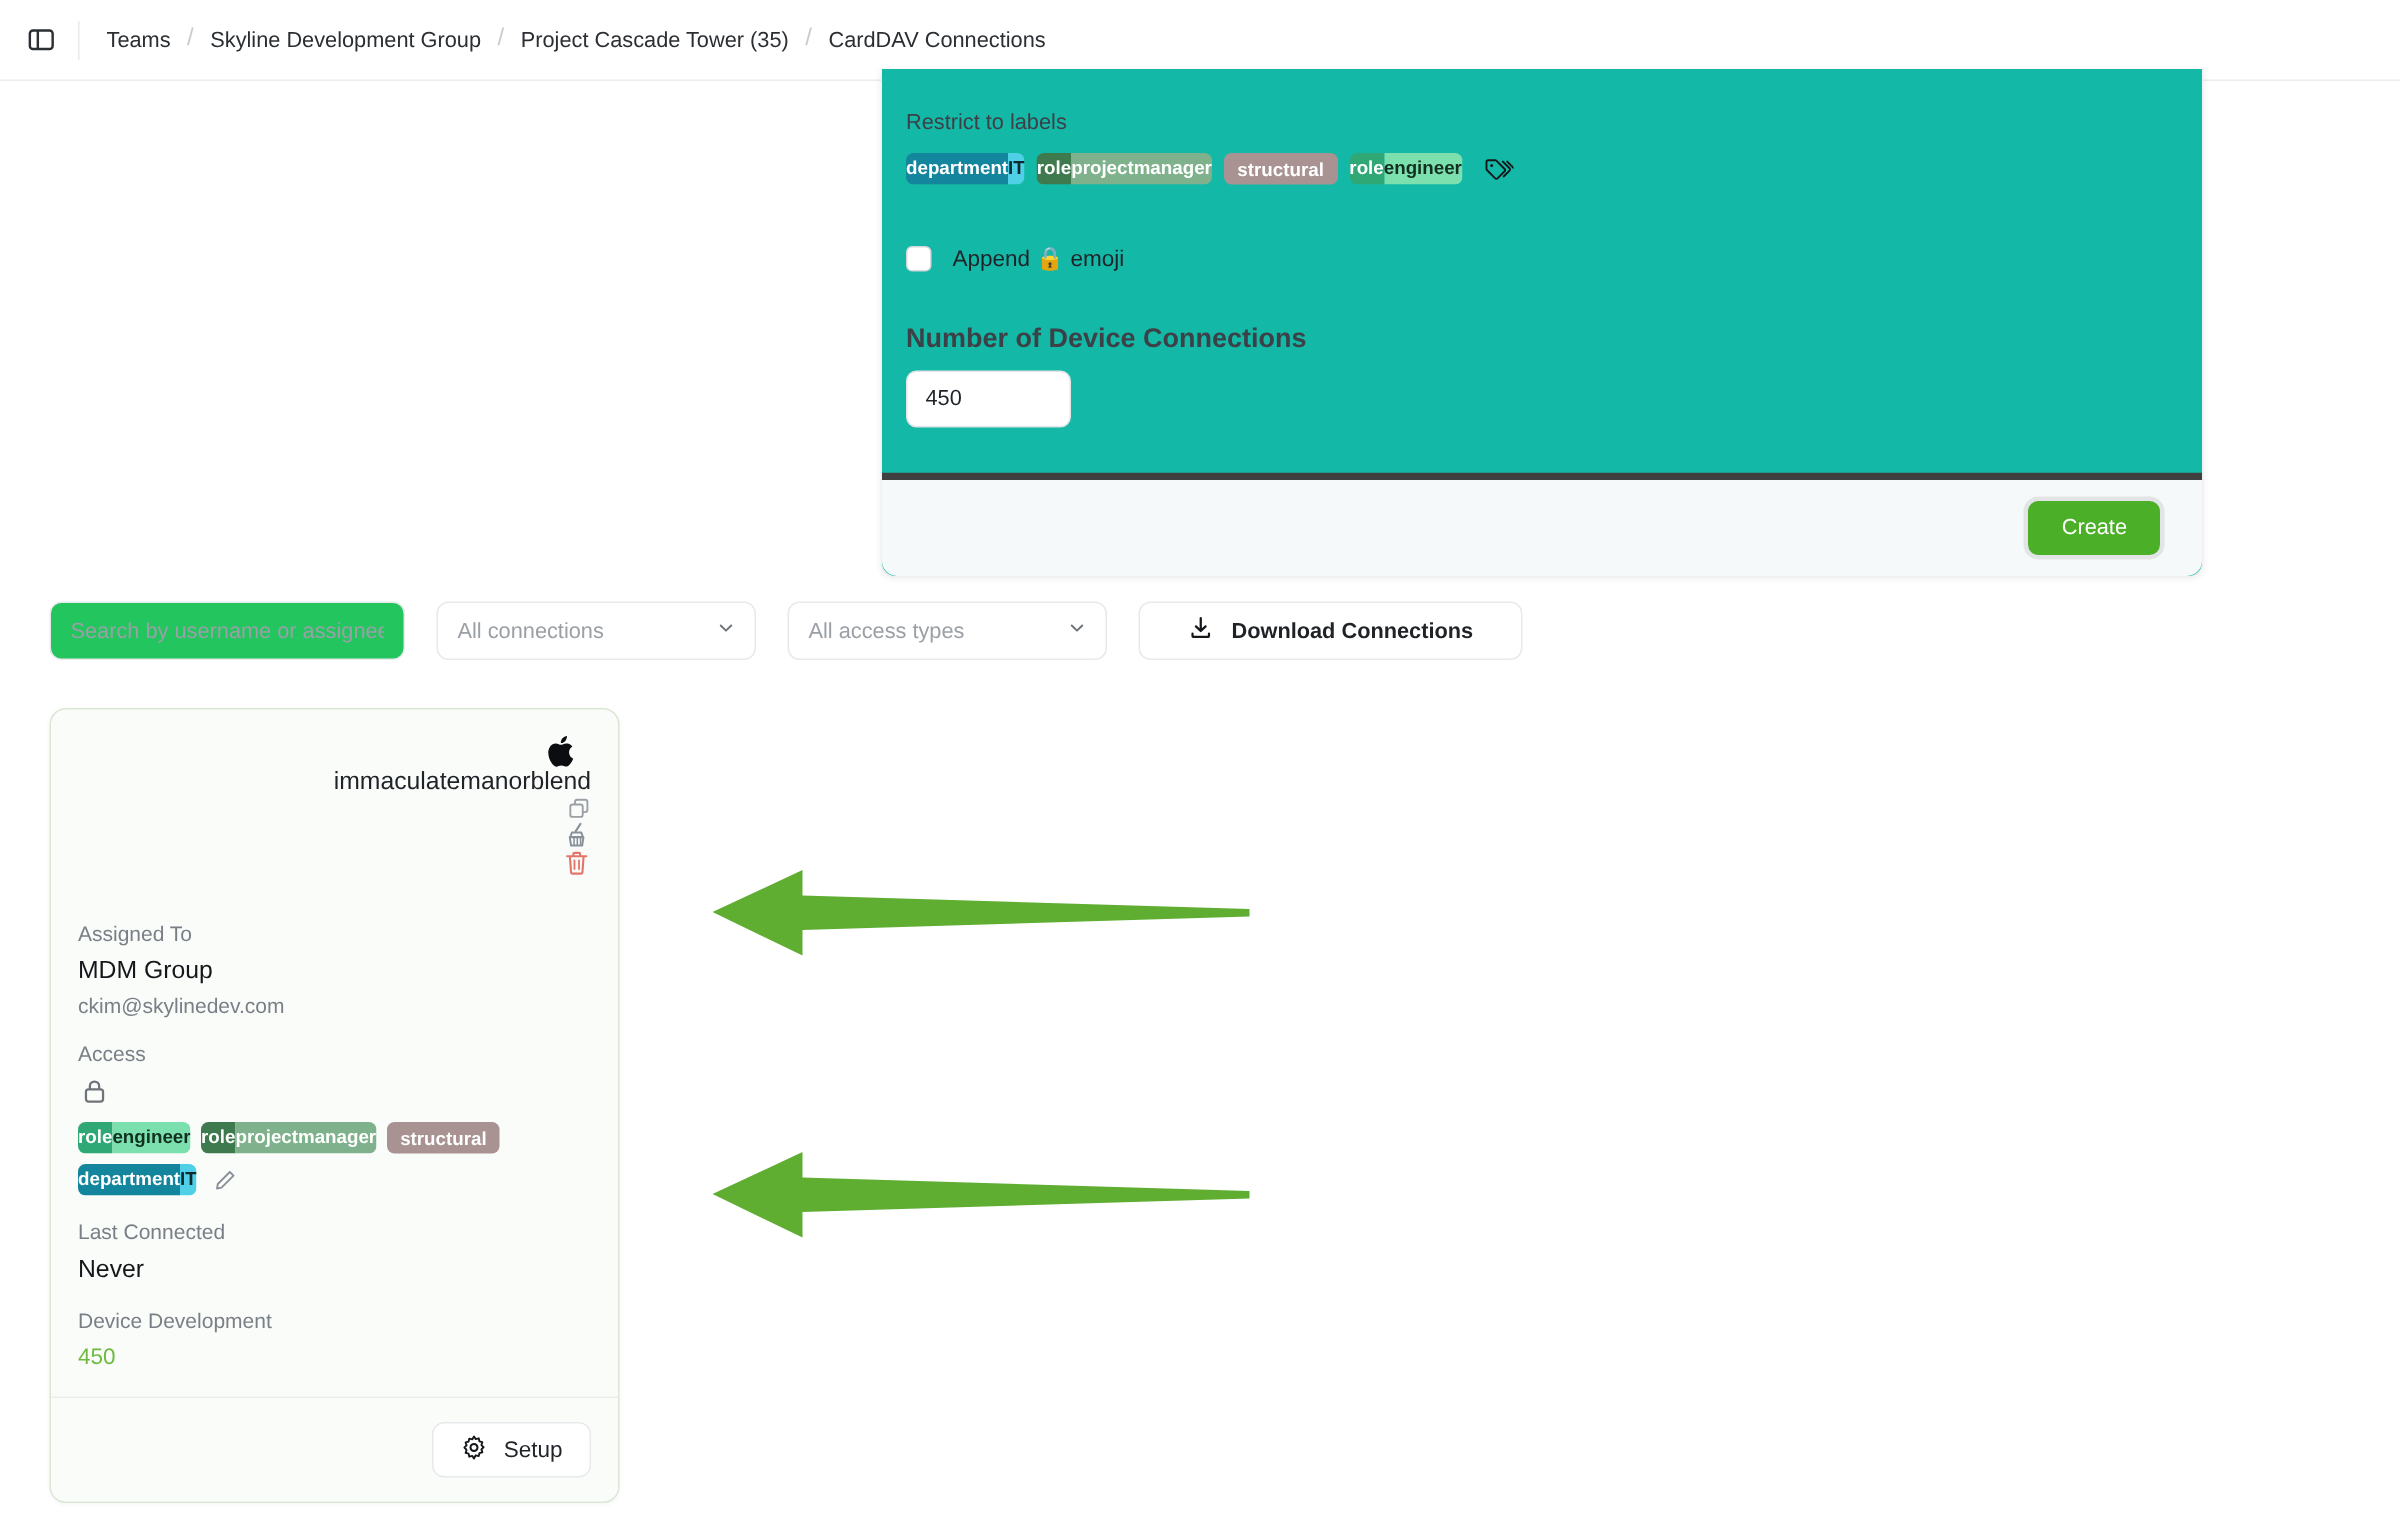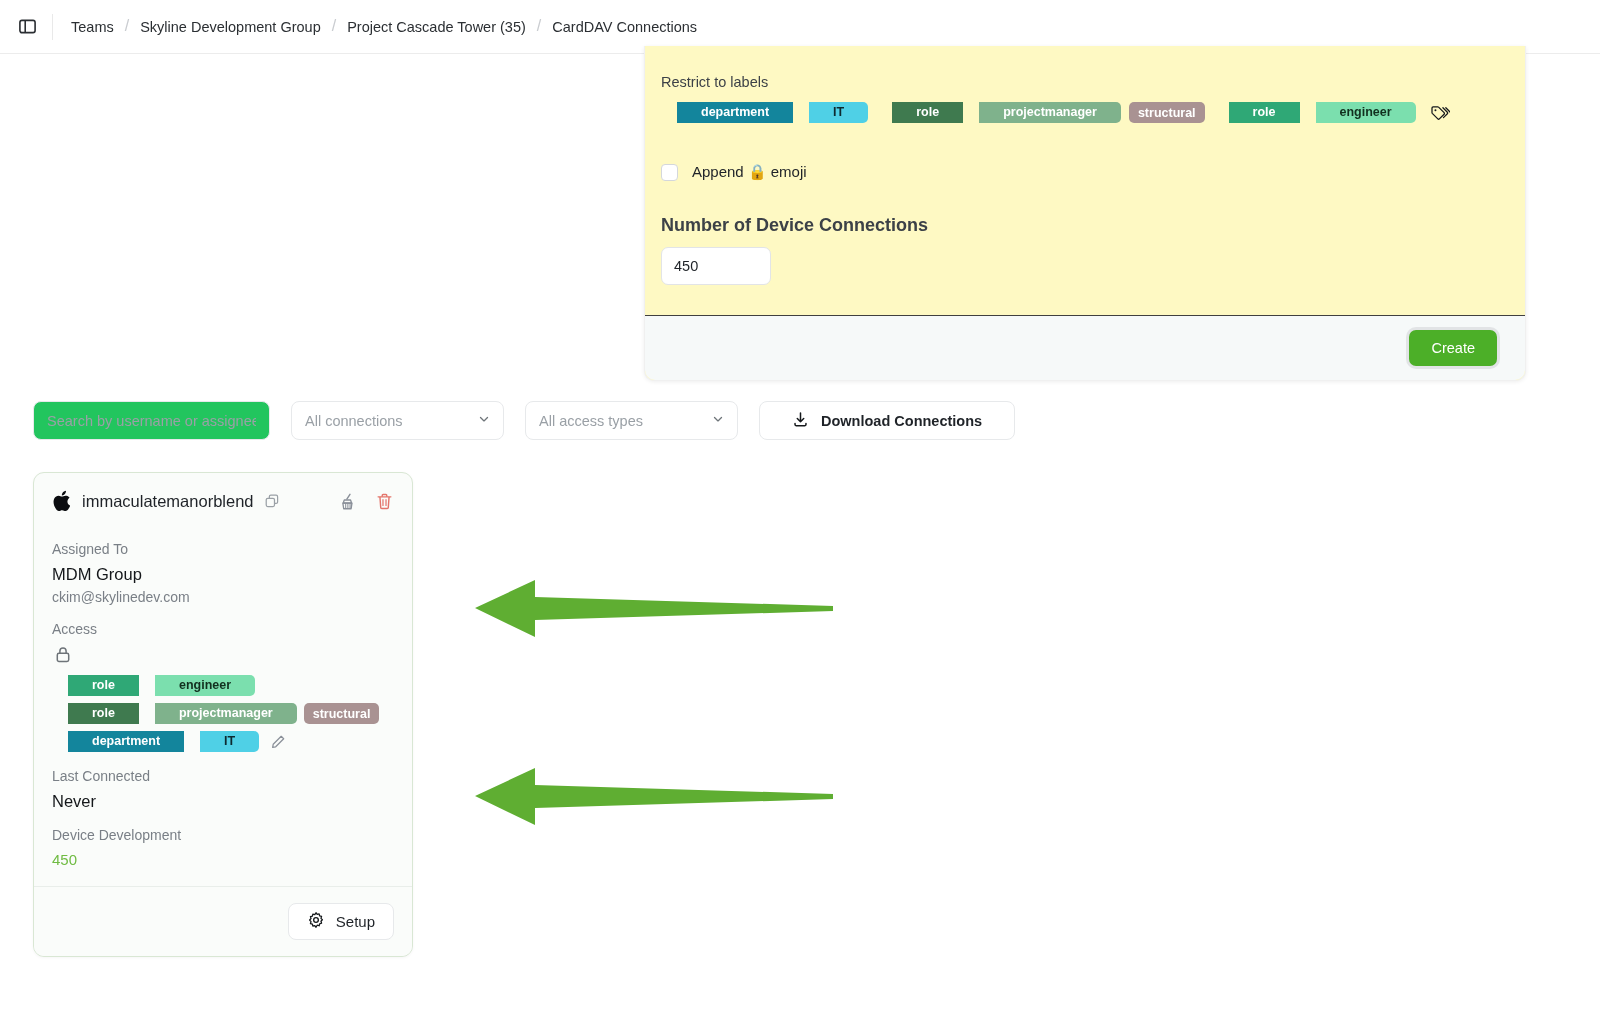--- a/index.html
+++ b/index.html
@@ -46,24 +46,24 @@
     color: #c9ccd0;
     margin: 0 11px;
     font-size: 16px;
     transform: translateY(-1px);
     user-select: none;
   }
 
   
   .form-panel {
     position: absolute;
-    left: 644px;
+    left: 587px;
     top: 46px;
     width: 882px;
-    background: #fef9c3;
+    background: #14b8a6;
     border-radius: 0 0 10px 10px;
     box-shadow: 0 1px 4px rgba(0,0,0,0.07);
     border: 1px solid #f0f0f0;
     border-top: none;
   }
   .form-body { padding: 28px 28px 30px 16px; }
   .field-label {
     font-size: 14.5px;
     color: #3c4147;
     margin-bottom: 12px;
@@ -82,23 +82,22 @@
     border-radius: 5px;
     overflow: hidden;
     font-size: 12.5px;
     font-weight: 700;
     line-height: 1;
     height: 21px;
   }
   .chip-k, .chip-v {
     display: flex;
     align-items: center;
-    padding: 0 24px;
+    padding: 0 0;
     white-space: nowrap;
-    margin-left: 16px;
   }
   .chip-solid {
     display: inline-flex;
     align-items: center;
     border-radius: 5px;
     font-size: 12.5px;
     font-weight: 700;
     padding: 0 9px;
     height: 21px;
     white-space: nowrap;
@@ -139,21 +138,21 @@
     border-radius: 7px;
     background: #fff;
     font-family: "Liberation Sans", sans-serif;
     font-size: 14.5px;
     color: #1f2328;
     padding: 0 12px;
     outline: none;
   }
 
   .form-footer {
-    border-top: 1px solid #404040;
+    border-top: 5px solid #404040;
     background: #f6f9f9;
     border-radius: 0 0 10px 10px;
     padding: 14px 28px;
     display: flex;
     justify-content: flex-end;
   }
   .create-btn {
     background: #4caf28;
     color: #ffffff;
     border: none;
@@ -236,22 +235,23 @@
     top: 472px;
     width: 380px;
     background: #fafcfa;
     border: 1px solid #d9e7d4;
     border-radius: 11px;
     overflow: hidden;
     box-shadow: 0 1px 3px rgba(0,0,0,0.04);
   }
   .card-head {
     display: flex;
-    align-items: center;
+    align-items: flex-end;
     padding: 17px 18px 13px 18px;
+    flex-direction: column;
   }
   .apple-icon { margin-right: 11px; display: flex; }
   .card-title {
     font-size: 16.5px;
     color: #1f2328;
     font-weight: 400;
   }
   .copy-icon { margin-left: 10px; cursor: pointer; display: flex; }
   .head-spacer { flex: 1; }
   .head-action { cursor: pointer; display: flex; margin-left: 18px; }

